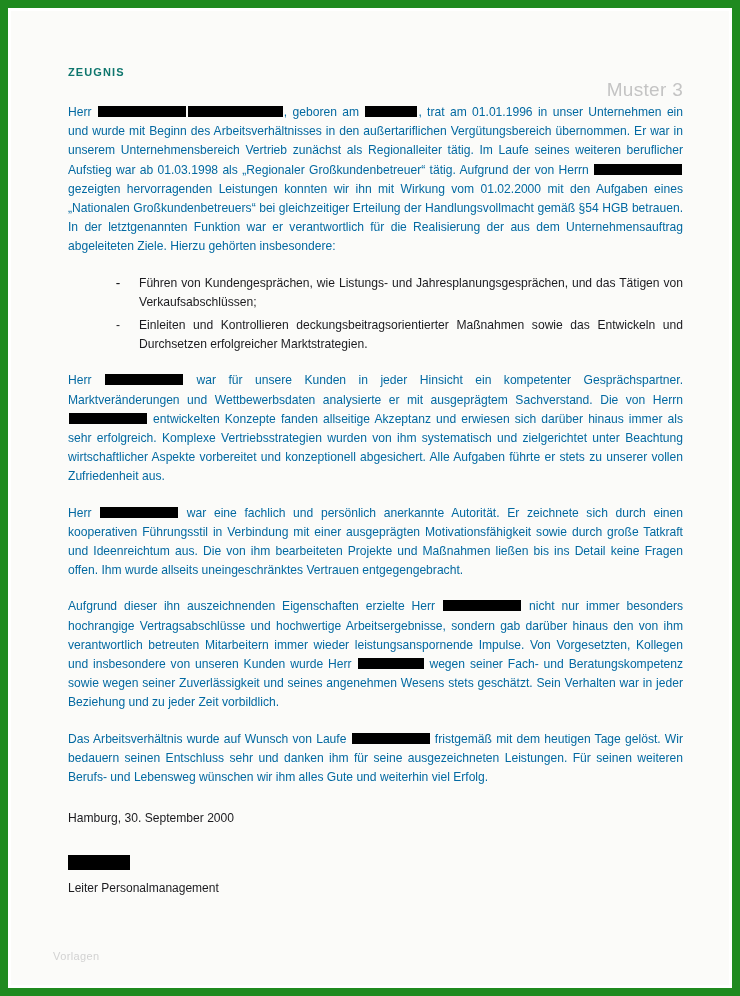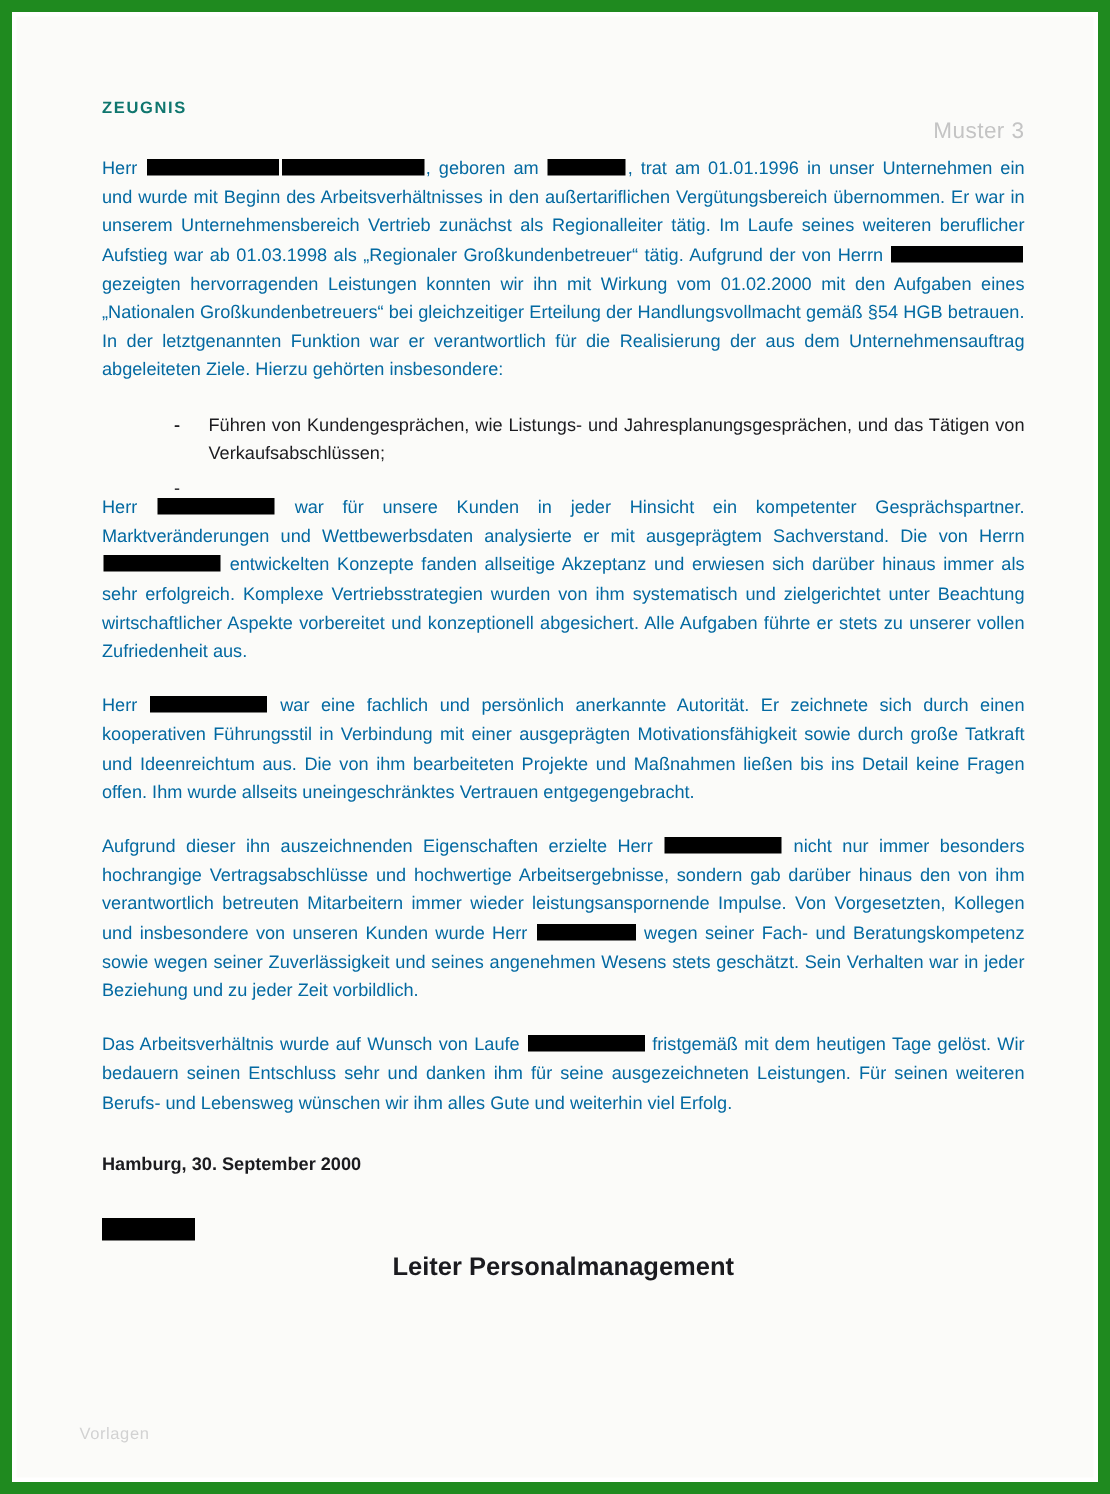--- a/index.html
+++ b/index.html
@@ -46,21 +46,21 @@
     left: 57px;
     top: 55px;
     width: 615px;
   }
 
   
   .muster-tag {
     position: absolute;
     right: 46px;
     top: 68px;
-    font-size: 15px;
+    font-size: 19px;
     color: #c4c4c4;
     letter-spacing: .3px;
     white-space: nowrap;
   }
   .doc-title {
     font-size: 11px;
     font-weight: bold;
     color: #0f766e;
     letter-spacing: 1.1px;
     margin: 0 0 25px 0;
@@ -109,40 +109,39 @@
   }
   .duty-item:last-child { margin-bottom: 0; }
   .duty-dash {
     position: absolute;
     left: 0;
     top: 0;
     color: #1b1b1f;
   }
 
   
-  .sig-block { margin-top: 22px; font-weight: bold; }
+  .sig-block { margin-top: 22px; }
   .sig-date {
     font-size: 12.1px;
     line-height: 19.2px;
     color: #1b1b1f;
     margin: 0 0 26px 0;
   }
   .sig-bar {
     display: block;
     width: 62px;
     height: 15px;
     background: #000000;
     margin: 0 0 10px 0;
   }
   .sig-role {
-    font-size: 17px;
+    font-size: 12px;
     line-height: 16px;
     color: #1b1b1f;
     margin: 0;
-    text-align: center;
   }
 
   
   .watermark {
     position: absolute;
     left: 27px;
     bottom: 23px;
     font-size: 11px;
     color: #d2d2d2;
     letter-spacing: .4px;
@@ -160,21 +159,21 @@
 
       <div id="content">
 
         <h1 class="doc-title">ZEUGNIS</h1>
 
         <p class="para"><span>Herr </span><span class="redact r-lg"></span><span class="redact r-xl"></span><span>, geboren am </span><span class="redact r-xs"></span><span>, trat am 01.01.1996 in unser Unternehmen ein und wurde mit Beginn des Arbeitsverhältnisses in den außertariflichen Vergütungsbereich übernommen. Er war in unserem Unternehmensbereich Vertrieb zunächst als Regionalleiter tätig. Im Laufe seines weiteren beruflicher Aufstieg war ab 01.03.1998 als „Regionaler Großkundenbetreuer“ tätig. Aufgrund der von Herrn </span><span class="redact r-lg"></span><span> gezeigten hervorragenden Leistungen konnten wir ihn mit Wirkung vom 01.02.2000 mit den Aufgaben eines „Nationalen Großkundenbetreuers“ bei gleichzeitiger Erteilung der Handlungsvollmacht gemäß §54 HGB betrauen. In der letztgenannten Funktion war er verantwortlich für die Realisierung der aus dem Unternehmensauftrag abgeleiteten Ziele. Hierzu gehörten insbesondere:</span></p>
 
         <ul class="duty-list">
           <li class="duty-item"><span class="duty-dash">-</span></li>
           <li class="duty-item"><span class="duty-dash">-</span><span>Führen von Kundengesprächen, wie Listungs- und Jahresplanungsgesprächen, und das Tätigen von Verkaufsabschlüssen;</span></li>
-          <li class="duty-item"><span class="duty-dash">-</span></li>
+          <li class="duty-item"><span class="duty-dash">-</span><span>Einleiten und Kontrollieren deckungsbeitragsorientierter Maßnahmen sowie das Entwickeln und Durchsetzen erfolgreicher Marktstrategien.</span></li>
         </ul>
 
         <p class="para"><span>Herr </span><span class="redact r-md"></span><span> war für unsere Kunden in jeder Hinsicht ein kompetenter Gesprächspartner. Marktveränderungen und Wettbewerbsdaten analysierte er mit ausgeprägtem Sachverstand. Die von Herrn </span><span class="redact r-md"></span><span> entwickelten Konzepte fanden allseitige Akzeptanz und erwiesen sich darüber hinaus immer als sehr erfolgreich. Komplexe Vertriebsstrategien wurden von ihm systematisch und zielgerichtet unter Beachtung wirtschaftlicher Aspekte vorbereitet und konzeptionell abgesichert. Alle Aufgaben führte er stets zu unserer vollen Zufriedenheit aus.</span></p>
 
         <p class="para"><span>Herr </span><span class="redact r-md"></span><span> war eine fachlich und persönlich anerkannte Autorität. Er zeichnete sich durch einen kooperativen Führungsstil in Verbindung mit einer ausgeprägten Motivationsfähigkeit sowie durch große Tatkraft und Ideenreichtum aus. Die von ihm bearbeiteten Projekte und Maßnahmen ließen bis ins Detail keine Fragen offen. Ihm wurde allseits uneingeschränktes Vertrauen entgegengebracht.</span></p>
 
         <p class="para"><span>Aufgrund dieser ihn auszeichnenden Eigenschaften erzielte Herr </span><span class="redact r-md"></span><span> nicht nur immer besonders hochrangige Vertragsabschlüsse und hochwertige Arbeitsergebnisse, sondern gab darüber hinaus den von ihm verantwortlich betreuten Mitarbeitern immer wieder leistungsanspornende Impulse. Von Vorgesetzten, Kollegen und insbesondere von unseren Kunden wurde Herr </span><span class="redact r-sm"></span><span> wegen seiner Fach- und Beratungskompetenz sowie wegen seiner Zuverlässigkeit und seines angenehmen Wesens stets geschätzt. Sein Verhalten war in jeder Beziehung und zu jeder Zeit vorbildlich.</span></p>
 
         <p class="para"><span>Das Arbeitsverhältnis wurde auf Wunsch von Laufe </span><span class="redact r-md"></span><span> fristgemäß mit dem heutigen Tage gelöst. Wir bedauern seinen Entschluss sehr und danken ihm für seine ausgezeichneten Leistungen. Für seinen weiteren Berufs- und Lebensweg wünschen wir ihm alles Gute und weiterhin viel Erfolg.</span></p>
 

